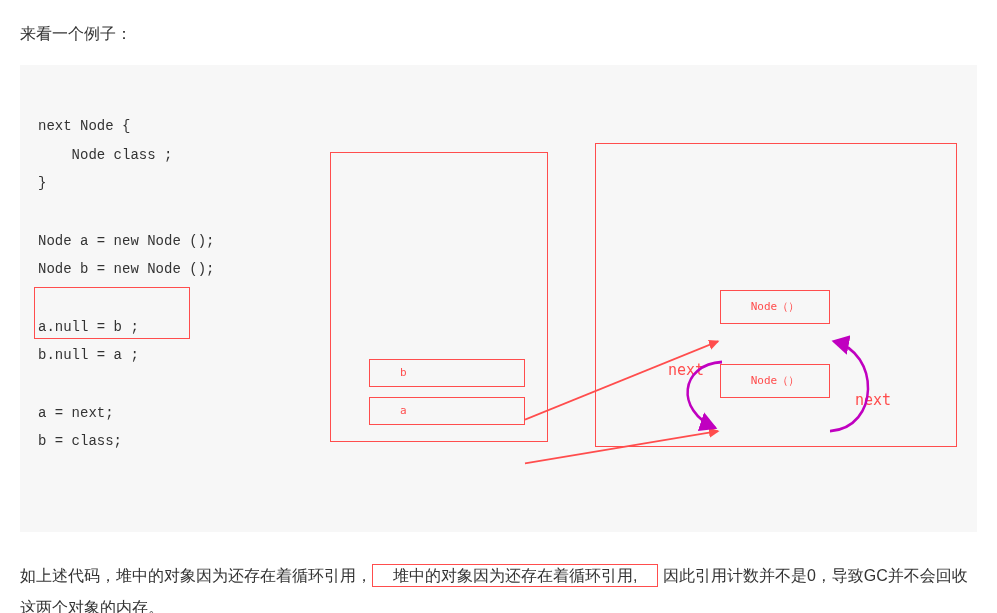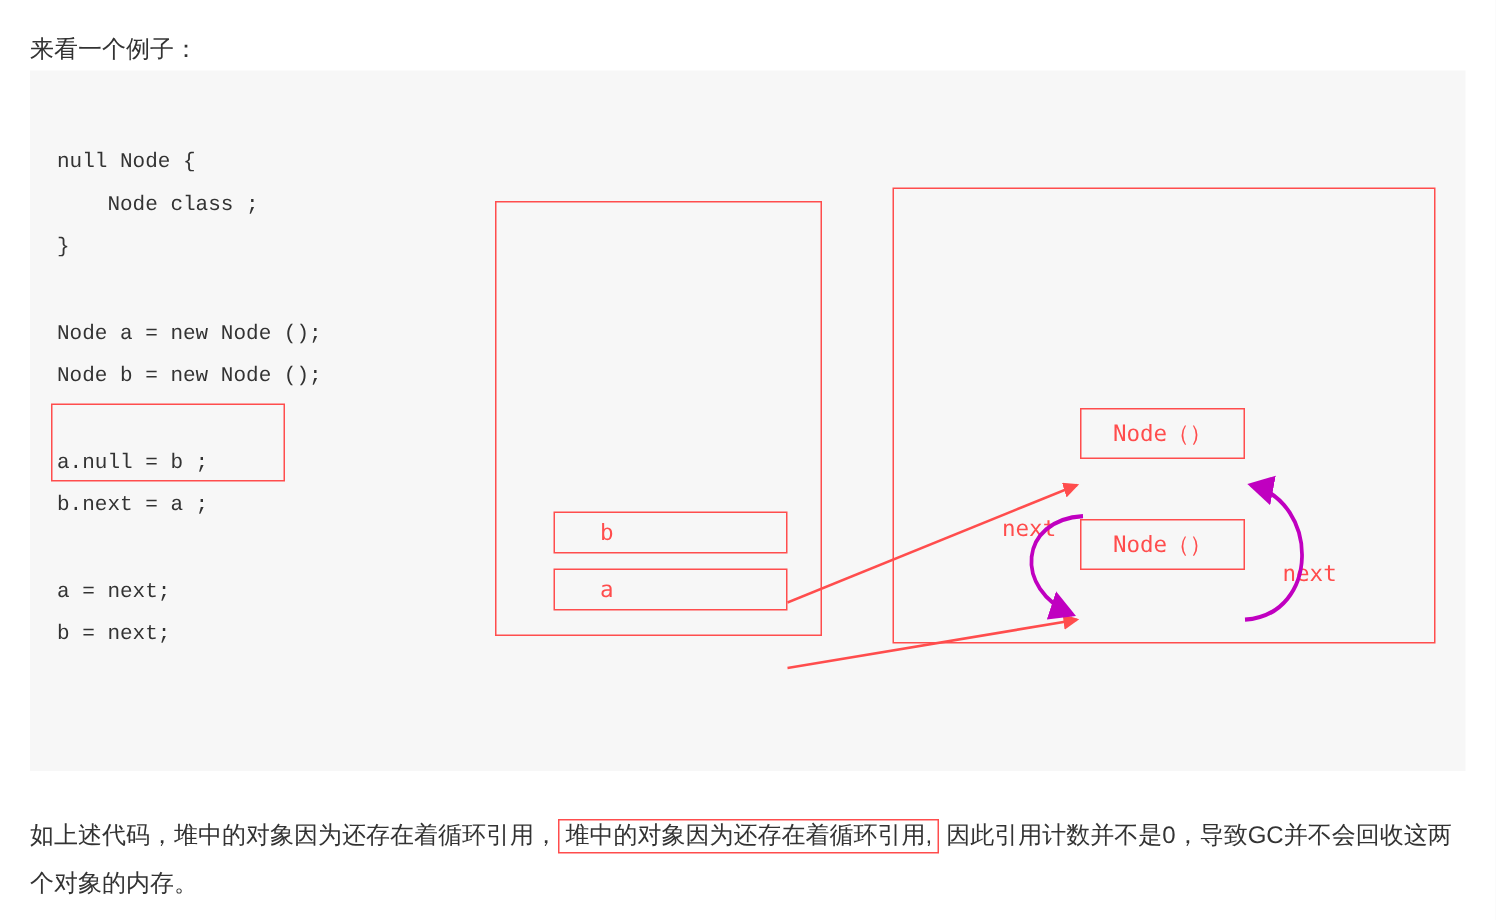--- a/index.html
+++ b/index.html
@@ -6,20 +6,21 @@
     margin: 0;
     padding: 20px;
     font-family: -apple-system, BlinkMacSystemFont, "Segoe UI", "PingFang SC", "Microsoft YaHei", sans-serif;
     background: #fff;
     color: #333;
     font-size: 16px;
     line-height: 1.7;
     width: 957px;
   }
   .intro {
+    margin-bottom: 18px;
   }
   .code-block {
     position: relative;
     background: #f7f7f7;
     padding: 18px 18px 18px 18px;
     font-family: ui-monospace, "SFMono-Regular", Consolas, "Courier New", monospace;
     font-size: 14px;
     line-height: 2.05;
     color: #333;
     white-space: pre;
@@ -36,63 +37,63 @@
     border: 1.5px solid #ff4d4d;
     box-sizing: border-box;
   }
   .red-fill {
     position: absolute;
     border: 1.5px solid #ff4d4d;
     box-sizing: border-box;
     color: #ff4d4d;
     text-align: center;
     font-family: ui-monospace, Consolas, monospace;
-    font-size: 15px;
+    font-size: 11px;
     display: flex;
     align-items: center;
     justify-content: center;
   }
   .red-label {
     position: absolute;
     color: #ff4d4d;
     font-family: ui-monospace, Consolas, monospace;
     font-size: 15px;
   }
   svg.arrows {
     position: absolute;
     top: 0; left: 0;
     width: 100%; height: 100%;
   }
   .conclusion {
     line-height: 2;
   }
   .inline-red-box {
     border: 1.5px solid #ff4d4d;
-    padding: 2px 4px;
+    padding: 2px 20px;
     box-sizing: border-box;
   }
 </style>
 </head>
 <body>
 
 <div class="intro">来看一个例子：</div>
 
 <div class="code-block">
-<span>null Node {</span>
+<span>next Node {</span>
 <span>    Node class ;</span>
 <span>}</span>
 <span></span>
 <span>Node a = new Node ();</span>
 <span>Node b = new Node ();</span>
 <span></span>
 <span>a.null = b ;</span>
-<span>b.next = a ;</span>
+<span>b.null = a ;</span>
 <span></span>
 <span>a = next;</span>
-<span>b = next;</span>
+<span>b = class;</span>
 
   <div class="diagram">
 
     
     <div class="red-box" style="left:14px; top:222px; width:156px; height:52px;"></div>
 
     
     <div class="red-box" style="left:310px; top:87px; width:218px; height:290px;"></div>
 
     

